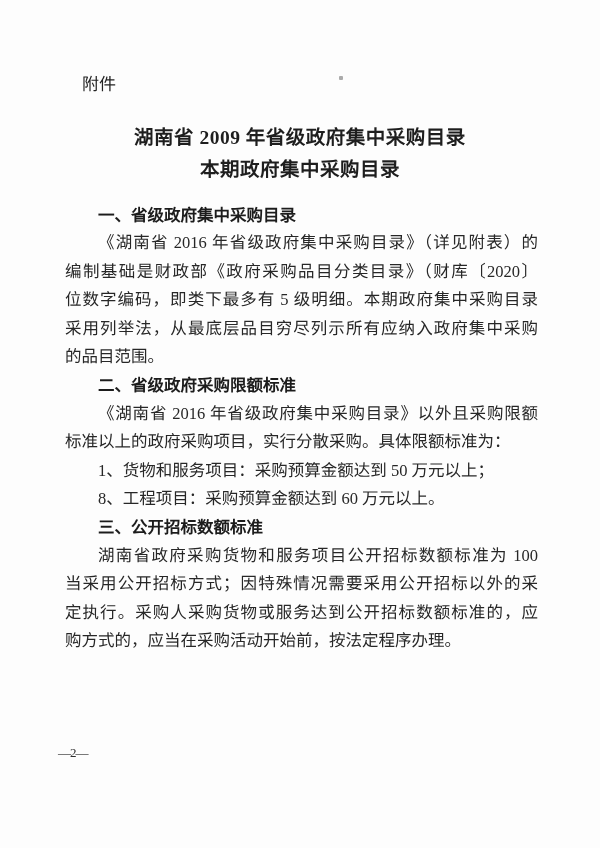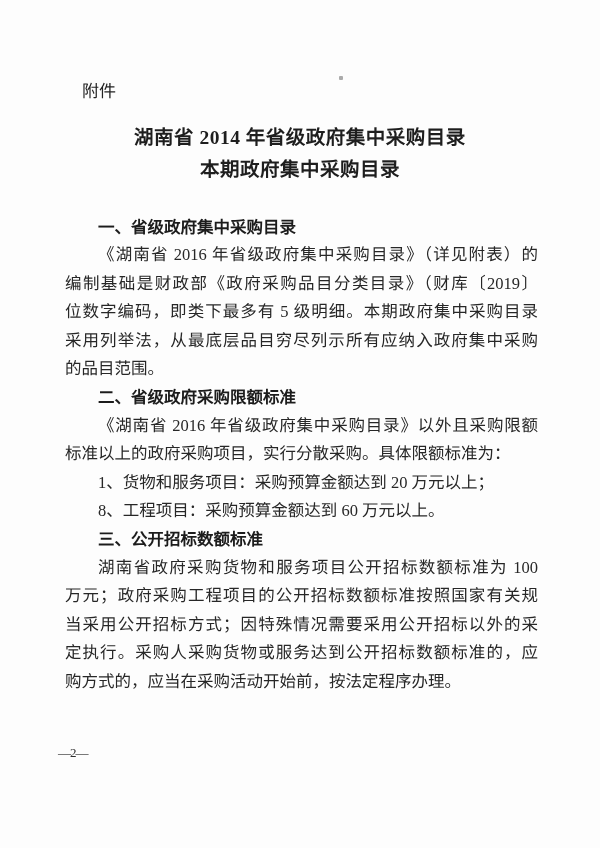--- a/index.html
+++ b/index.html
@@ -13,21 +13,21 @@
     height: 848px;
     margin: 0 auto;
     background: #fdfdfd;
     overflow: hidden;
     font-family: "Liberation Serif", "DejaVu Serif", serif;
     color: #262626;
   }
   .attachment {
     position: absolute;
     left: 82px;
-    top: 77px;
+    top: 70px;
     font-size: 17px;
     color: #222;
   }
   .doc-title {
     position: absolute;
     left: 0;
     top: 122px;
     width: 600px;
     text-align: center;
     font-size: 19.5px;
@@ -42,21 +42,21 @@
     top: 76px;
     width: 4px;
     height: 4px;
     background: #8f8f8f;
     border-radius: 1px;
     opacity: 0.75;
   }
   .doc-body {
     position: absolute;
     left: 65px;
-    top: 213px;
+    top: 201px;
     width: 473px;
     font-size: 16.5px;
     line-height: 28.4px;
     color: #272727;
   }
   .section-heading {
     font-family: "Liberation Sans", "DejaVu Sans", sans-serif;
     font-weight: 700;
     font-size: 16.5px;
     text-indent: 33px;
@@ -84,42 +84,41 @@
 </head>
 <body>
 
 <div class="page">
 
   <div class="attachment">附件</div>
 
   <div class="speck"></div>
 
   <div class="doc-title">
-    <div>湖南省 2014 年省级政府集中采购目录</div>
+    <div>湖南省 2009 年省级政府集中采购目录</div>
     <div>本期政府集中采购目录</div>
   </div>
 
   <div class="doc-body">
 
     <div class="section-heading">一、省级政府集中采购目录</div>
     <div class="line indent fill">《湖南省 2016 年省级政府集中采购目录》（详见附表）的</div>
-    <div class="line fill">编制基础是财政部《政府采购品目分类目录》（财库〔2019〕</div>
+    <div class="line fill">编制基础是财政部《政府采购品目分类目录》（财库〔2020〕</div>
     <div class="line fill">位数字编码，即类下最多有 5 级明细。本期政府集中采购目录</div>
     <div class="line fill">采用列举法，从最底层品目穷尽列示所有应纳入政府集中采购</div>
     <div class="line">的品目范围。</div>
 
     <div class="section-heading">二、省级政府采购限额标准</div>
     <div class="line indent fill">《湖南省 2016 年省级政府集中采购目录》以外且采购限额</div>
     <div class="line">标准以上的政府采购项目，实行分散采购。具体限额标准为：</div>
-    <div class="line indent">1、货物和服务项目：采购预算金额达到 20 万元以上；</div>
+    <div class="line indent">1、货物和服务项目：采购预算金额达到 50 万元以上；</div>
     <div class="line indent">8、工程项目：采购预算金额达到 60 万元以上。</div>
 
     <div class="section-heading">三、公开招标数额标准</div>
     <div class="line indent fill">湖南省政府采购货物和服务项目公开招标数额标准为 100</div>
-    <div class="line fill">万元；政府采购工程项目的公开招标数额标准按照国家有关规</div>
     <div class="line fill">当采用公开招标方式；因特殊情况需要采用公开招标以外的采</div>
     <div class="line fill">定执行。采购人采购货物或服务达到公开招标数额标准的，应</div>
     <div class="line">购方式的，应当在采购活动开始前，按法定程序办理。</div>
 
   </div>
 
   <div class="page-number">—2—</div>
 
 </div>
 

